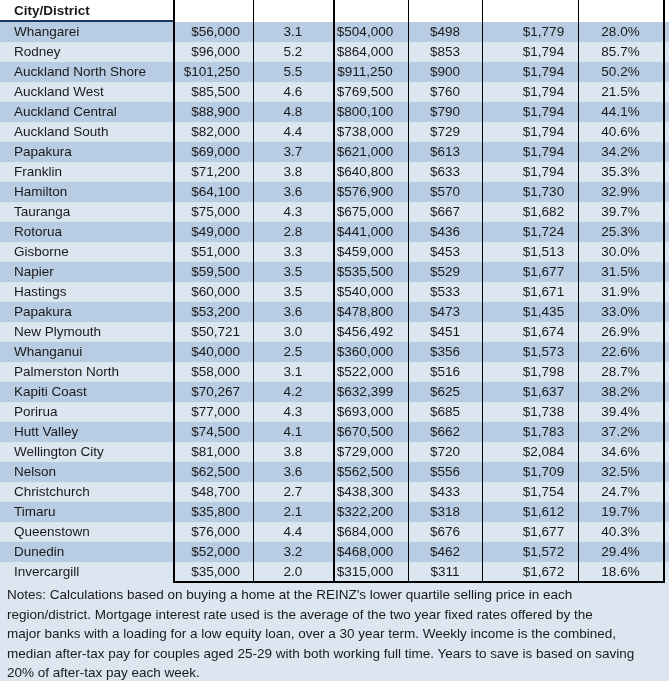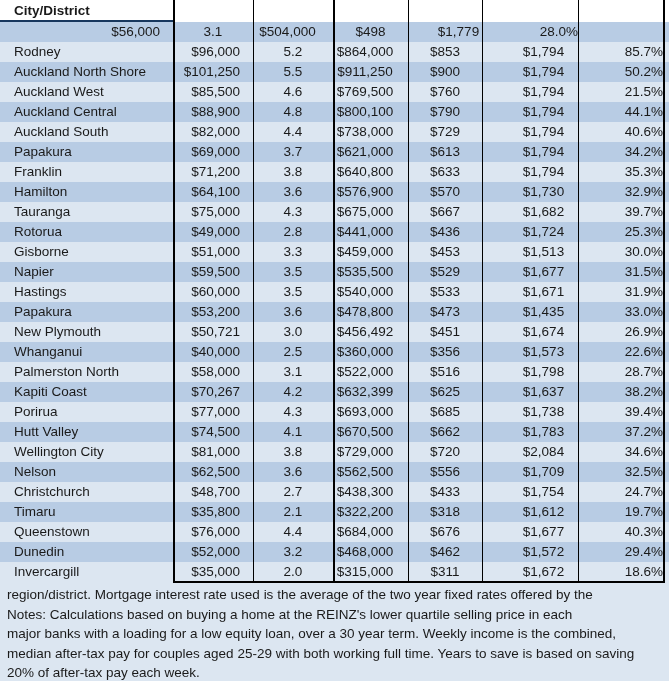--- a/index.html
+++ b/index.html
@@ -21,21 +21,21 @@
   .thead .c0{font-weight:bold;}
   .row-medium{background:var(--row-medium,#B8CCE4);}
   .row-light{background:var(--row-light,#DCE6F1);}
   .c{overflow:hidden;white-space:nowrap;}
   .c0{text-align:left;padding-left:14px;}
   .c1{text-align:right;padding-right:13px;}
   .c2{text-align:center;}
   .c3{text-align:center;padding-right:11px;}
   .c4{text-align:center;}
   .c5{text-align:center;margin-left:27px;}
-  .c6{text-align:right;}
+  .c6{text-align:center;}
   .notes{
     position:absolute;left:0;top:583px;width:669px;height:98px;
     background:var(--row-light,#DCE6F1);
     font-size:13.5px;line-height:19.6px;
     padding:2px 0 0 7px;box-sizing:border-box;
     white-space:nowrap;
   }
   
   .vline{position:absolute;top:0;height:583px;background:var(--grid-line,#000);}
   .vl-173{left:173px;width:2px;}
@@ -59,20 +59,21 @@
     <div class="c c2"></div>
     <div class="c c3"></div>
     <div class="c c4"></div>
     <div class="c c5"></div>
     <div class="c c6"></div>
     <div class="c"></div>
   </div>
 
   <div id="rows">
       <div class="row row-medium">
+        <div class="c c0">Whangarei</div>
         <div class="c c1">$56,000</div>
         <div class="c c2">3.1</div>
         <div class="c c3">$504,000</div>
         <div class="c c4">$498</div>
         <div class="c c5">$1,779</div>
         <div class="c c6">28.0%</div>
         <div class="c"></div>
       </div>
       <div class="row row-light">
         <div class="c c0">Rodney</div>
@@ -340,22 +341,22 @@
         <div class="c c2">2.0</div>
         <div class="c c3">$315,000</div>
         <div class="c c4">$311</div>
         <div class="c c5">$1,672</div>
         <div class="c c6">18.6%</div>
         <div class="c"></div>
       </div>
     </div>
 
   <div class="notes" id="notes">
+      <div>Notes: Calculations based on buying a home at the REINZ's lower quartile selling price in each</div>
       <div>region/district. Mortgage interest rate used is the average of the two year fixed rates offered by the</div>
-      <div>Notes: Calculations based on buying a home at the REINZ's lower quartile selling price in each</div>
       <div>major banks with a loading for a low equity loan, over a 30 year term. Weekly income is the combined,</div>
       <div>median after-tax pay for couples aged 25-29 with both working full time. Years to save is based on saving</div>
       <div>20% of after-tax pay each week.</div>
     </div>
 
   <div class="vline vl-173"></div>
   <div class="vline vl-253"></div>
   <div class="vline vl-333"></div>
   <div class="vline vl-408"></div>
   <div class="vline vl-482"></div>

